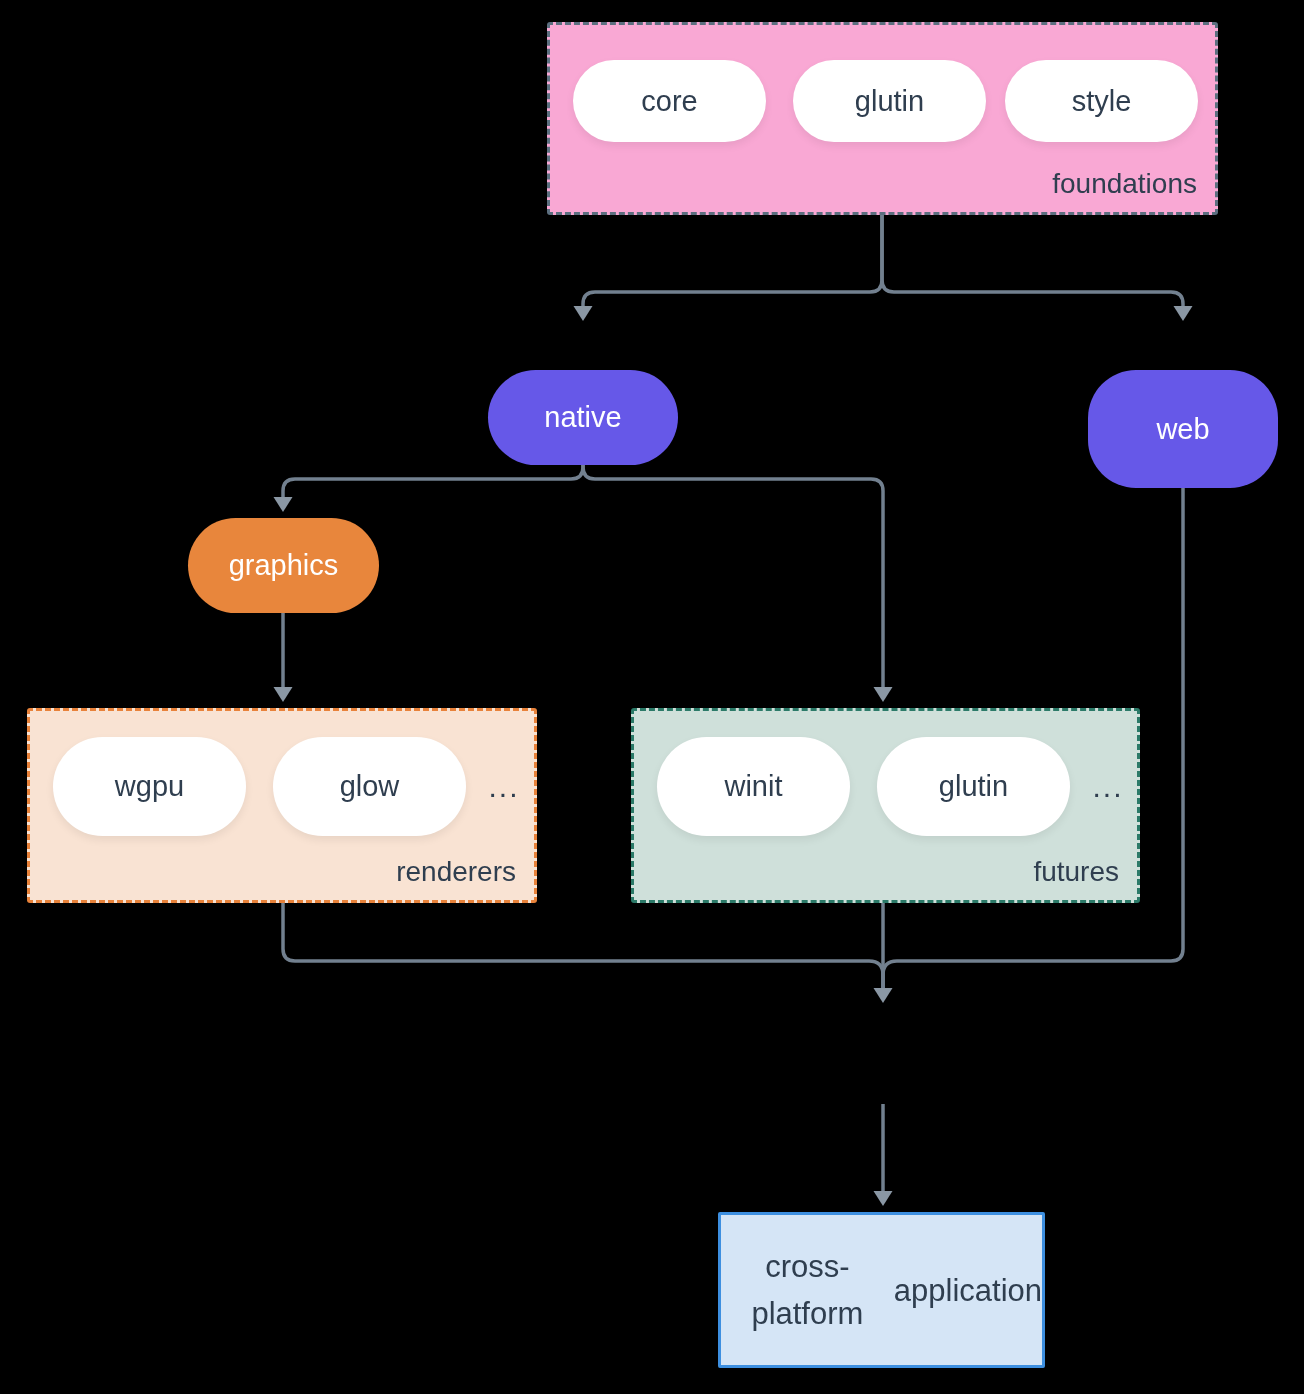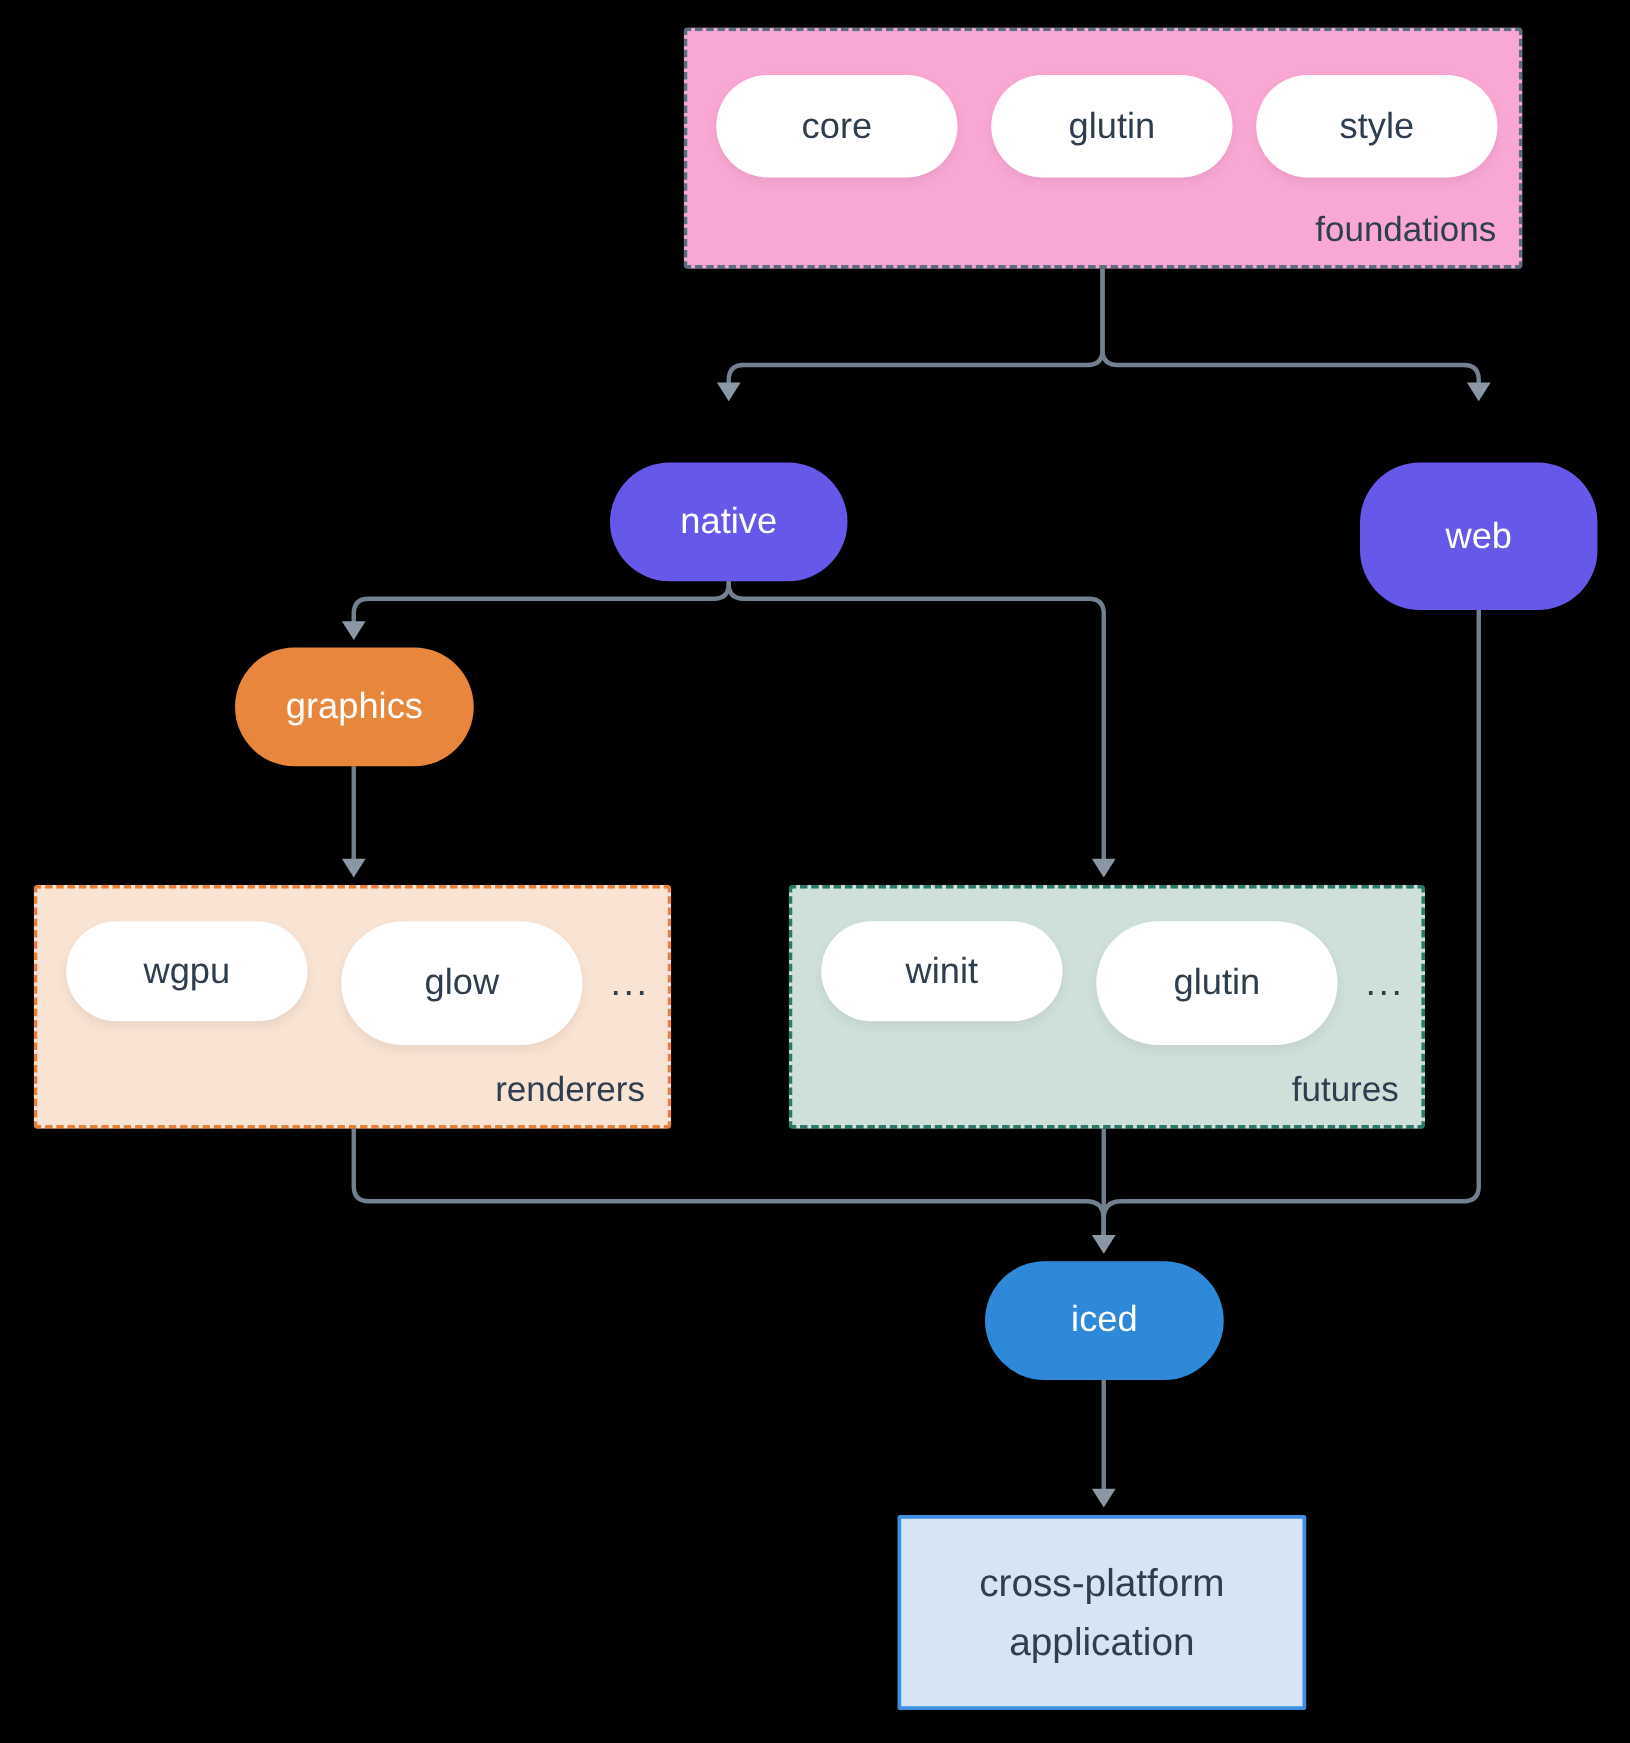--- a/index.html
+++ b/index.html
@@ -75,21 +75,21 @@
   .pill-purple { background: #6658E8; color: #FFFFFF; margin-top: 44px; }
   .pill-orange { background: #E8863C; color: #FFFFFF; }
   .pill-blue   { background: #2E89D8; color: #FFFFFF; }
 
   
   .p-core    { left: 23px;  top: 35px; width: 193px; height: 82px; border-radius: 41px; }
   .p-futures { left: 243px; top: 35px; width: 193px; height: 82px; border-radius: 41px; }
   .p-style   { left: 455px; top: 35px; width: 193px; height: 82px; border-radius: 41px; }
 
   
-  .p-in-1 { left: 23px;  top: 26px; width: 193px; height: 80px; border-radius: 50px; align-items: center; }
+  .p-in-1 { left: 23px;  top: 26px; width: 193px; height: 99px; border-radius: 50px; align-items: center; }
   .p-in-2 { left: 243px; top: 26px; width: 193px; height: 99px; border-radius: 50px; }
   .ellipsis {
     position: absolute;
     left: 444px; top: 26px; width: 60px; height: 99px;
     display: flex; align-items: center; justify-content: center;
     font-size: 30px; letter-spacing: 2px;
     color: #2F3E4F;
   }
 
   
@@ -100,21 +100,21 @@
 
   
   .appbox {
     position: absolute;
     left: 718px; top: 1212px; width: 327px; height: 156px;
     box-sizing: border-box;
     background: #D5E5F6;
     border: 3px solid #3D8FE0;
     border-radius: 2px;
     display: flex;
-    flex-direction: column;
+    flex-direction: row;
     align-items: center;
     justify-content: center;
     color: #2F3E4F;
     font-size: 31px;
     line-height: 47px;
     text-align: center;
   }
 </style>
 </head>
 <body>
@@ -188,22 +188,19 @@
     <div class="pill pill-white p-in-1">
       <span>winit</span>
     </div>
     <div class="pill pill-white p-in-2">
       <span>glutin</span>
     </div>
     <div class="ellipsis">...</div>
     <div class="gbox-label">futures</div>
   </section>
 
-  <div class="pill pill-blue p-iced">
-    <span>iced</span>
-  </div>
 
   <div class="appbox">
     <span>cross-platform</span>
     <span>application</span>
   </div>
 
 </div>
 
 </body></html>

